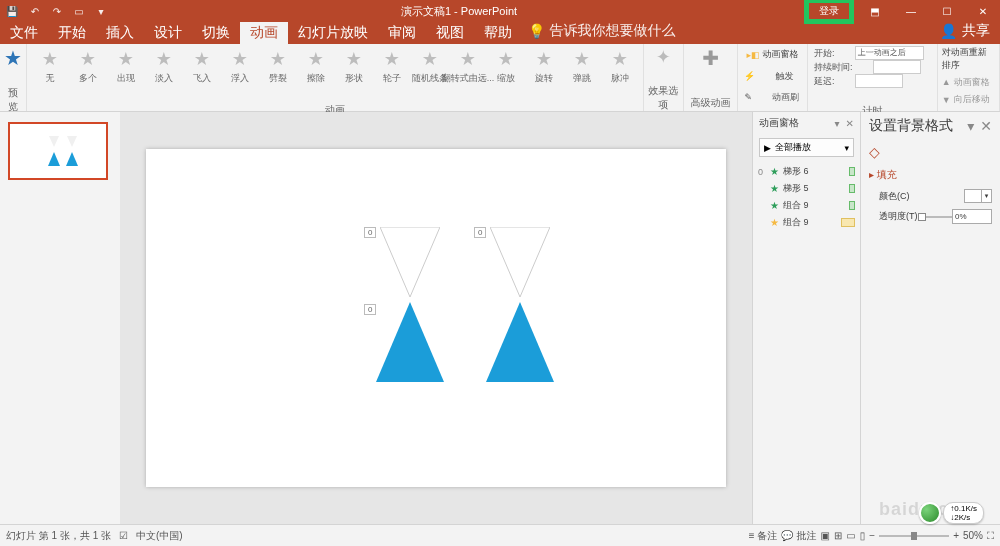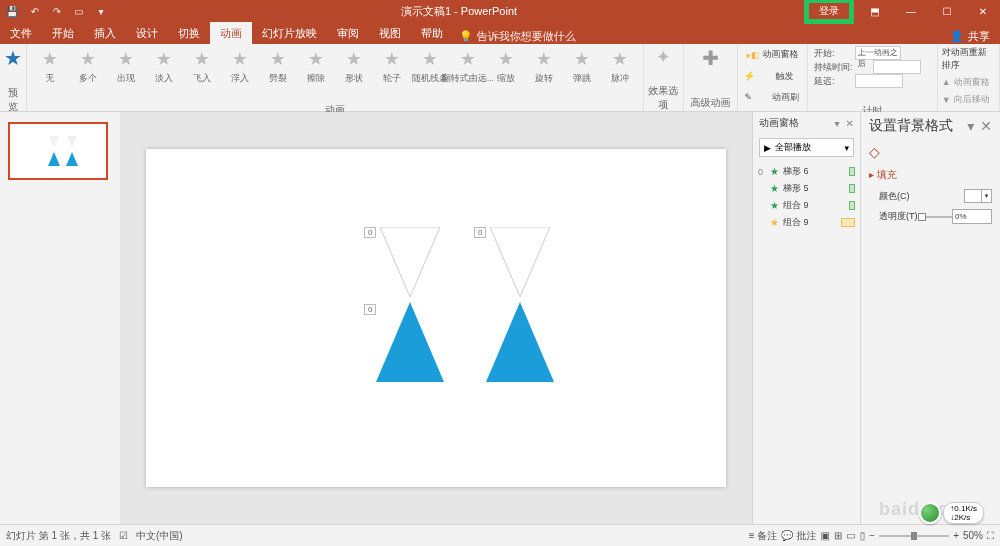--- a/index.html
+++ b/index.html
@@ -8,21 +8,21 @@
 
 .titlebar { height:22px; background:#b7472a; display:flex; align-items:center; color:#fff; }
 .titlebar .qat { display:flex; gap:8px; padding:0 6px; align-items:center; }
 .titlebar .qat span { width:14px; height:14px; display:flex; align-items:center; justify-content:center; opacity:.9; }
 .titlebar .title { flex:1; text-align:center; font-size:11px; }
 .titlebar .wincontrols { display:flex; gap:2px; }
 .titlebar .wincontrols .btn { width:34px; height:22px; display:flex; align-items:center; justify-content:center; }
 .titlebar .login { border:5px solid #22c55e; padding:1px 10px; font-size:10px; margin-right:4px; }
 
 
-.menubar { height:22px; background:#b7472a; display:flex; align-items:flex-end; color:#fff; font-size:11px; }
+.menubar { height:22px; background:#b7472a; display:flex; align-items:flex-start; color:#fff; font-size:14px; }
 .menubar .tab { padding:0 10px; height:100%; display:flex; align-items:center; cursor:pointer; }
 .menubar .tab.active { background:#f3f3f3; color:#b7472a; }
 .menubar .tell { margin-left:6px; display:flex; align-items:center; gap:4px; opacity:.9; }
 .menubar .share { margin-left:auto; padding:0 10px; display:flex; align-items:center; gap:4px; }
 
 
 .ribbon { height:68px; background:#f3f3f3; border-bottom:1px solid #d4d4d4; display:flex; }
 .ribbon .group { border-right:1px solid #e0e0e0; display:flex; flex-direction:column; justify-content:space-between; padding:2px 4px 1px; }
 .ribbon .group .label { text-align:center; font-size:10px; color:#666;margin-top:16px; }
 .ribbon .preview { width:30px; align-items:center; }
@@ -239,21 +239,21 @@
       </div>
     <div class="row">
         <span>✎</span>
         <span>动画刷</span>
       </div>
     <div></div>
   </div>
   <div class="group timing">
     <div class="row">
         <span>开始:</span>
-        <div class="field" style="width:46px;font-size:8px;padding:0 2px">上一动画之后</div>
+        <div class="field" style="width:69px;font-size:8px;padding:0 2px">上一动画之后</div>
       </div>
     <div class="row">
         <span>持续时间:</span>
         <div class="field"></div>
       </div>
     <div class="row">
         <span>延迟:</span>
         <div class="field"></div>
       </div>
     <div class="label">计时</div>

